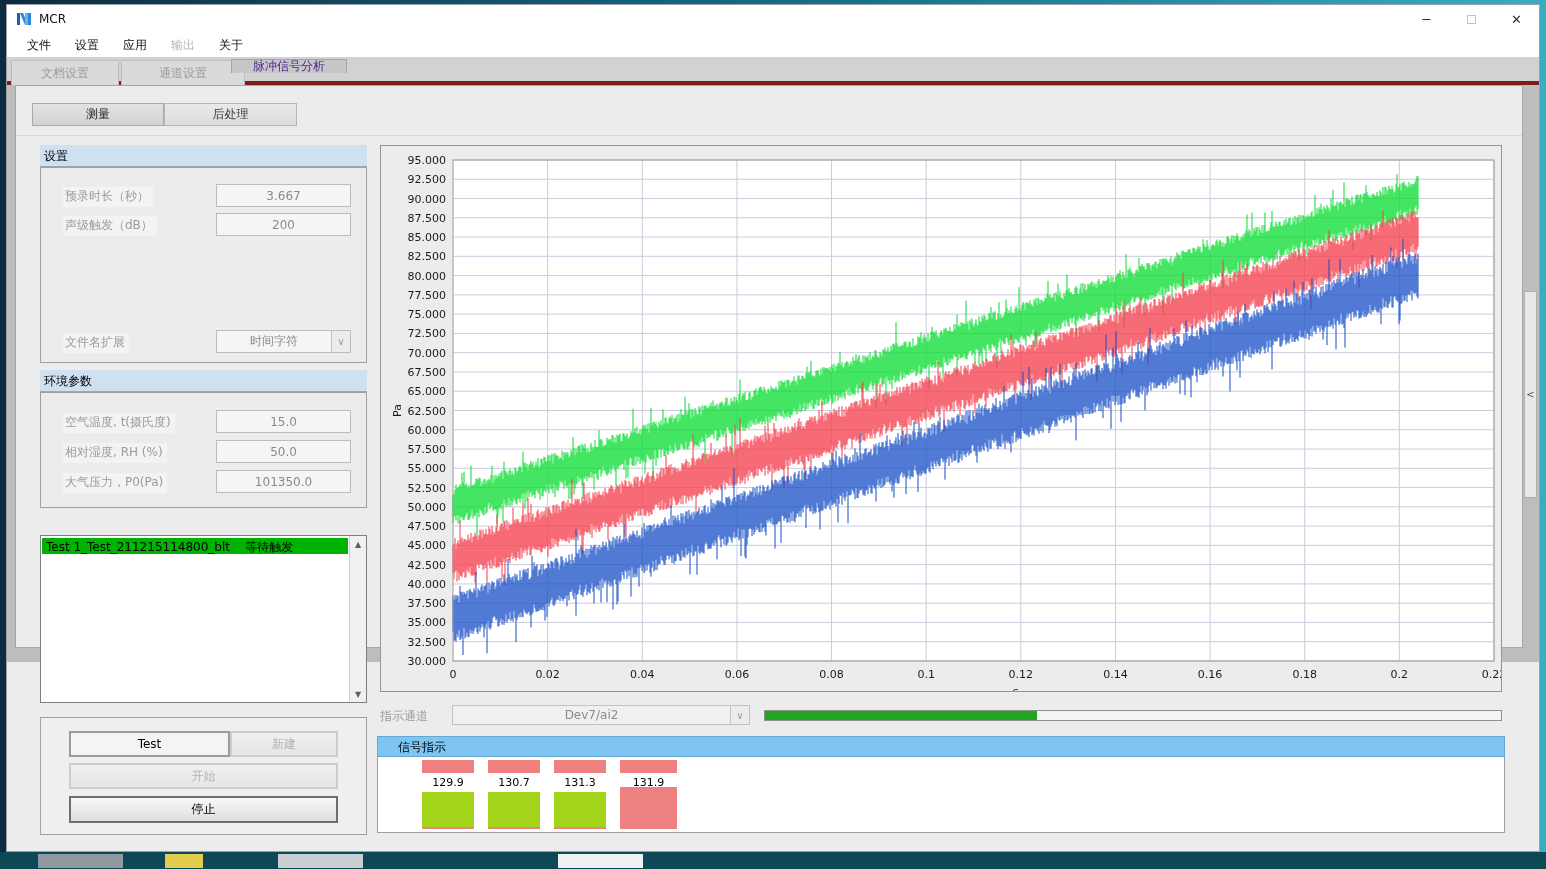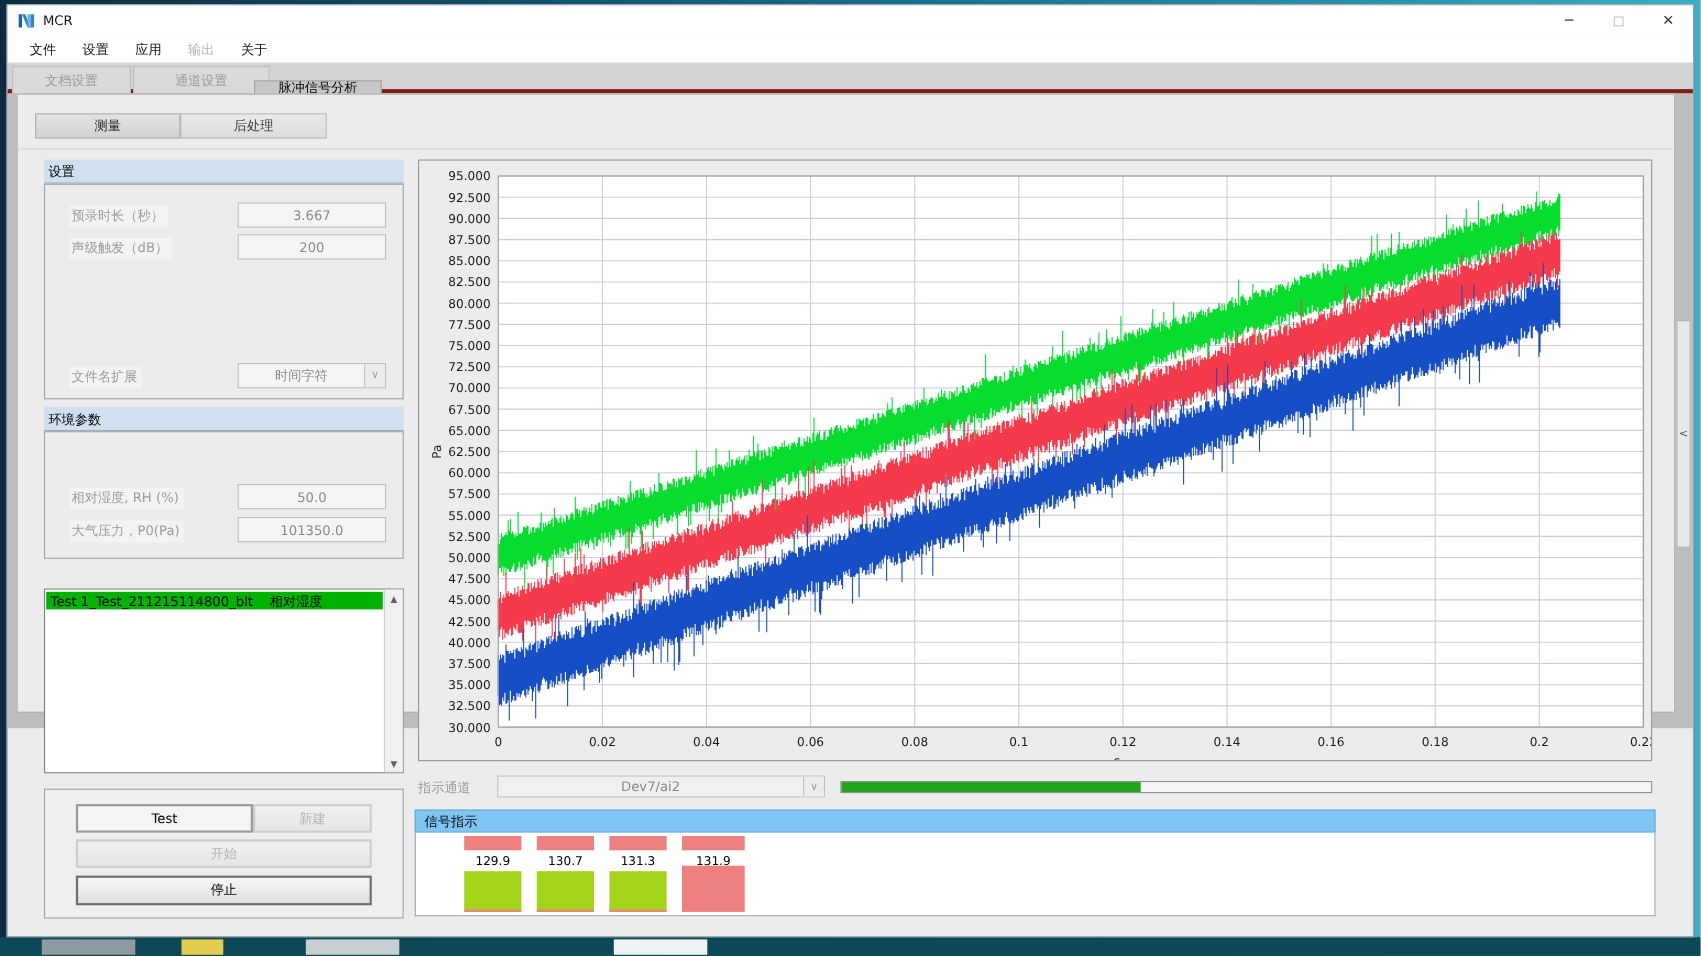--- a/index.html
+++ b/index.html
@@ -28,21 +28,21 @@
 
   .menubar { position:absolute; left:0; top:28px; width:100%; height:24px; background:#ffffff;
     display:flex; align-items:center; padding-left:8px; }
   .mi { padding:3px 12px; color:#111; cursor:default; }
   .mi.disabled { color:#b4b4b4; }
 
   .tabstrip { position:absolute; left:0; top:52px; width:100%; height:28px; background:#d2d2d2;
     border-bottom:4px solid #7f1d1d; }
   .tab { position:absolute; top:3px; height:25px; background:#dadada; border:1px solid #bdbdbd;
     border-bottom:none; color:#9b9b9b; display:flex; align-items:center; justify-content:center; }
-  .tab.active { top:16px; height:14px; background:#c7c7c7; border-color:#a5a5a5; color:#000000; }
+  .tab.active { top:2px; height:14px; background:#c7c7c7; border-color:#a5a5a5; color:#4c1d95; }
 
   
   .chrome-pad { position:absolute; left:0; top:80px; width:100%; height:577px;
     background:#bdbdbd; padding:0 16px 14px 8px; }
   .app { position:relative; width:100%; height:100%; background:#ececec; border:1px solid #a6a6a6; }
   .collapse-handle { position:absolute; right:2px; top:286px; width:13px; height:207px;
     background:#e8e8e8; border:1px solid #b0b0b0; display:flex; align-items:center;
     justify-content:center; color:#555; font-size:10px; }
 
   .subtab { position:absolute; height:23px; border:1px solid #a9a9a9; color:#222;
@@ -86,21 +86,21 @@
 
   .ind-label { position:absolute; left:364px; top:622px; color:#9b9b9b; }
   .ind-dd { position:absolute; left:436px; top:619px; width:298px; height:20px;
     background:#f0f0f0; border:1px solid #b9c4cc; color:#8a8a8a; display:flex; align-items:center; }
   .ind-dd .dd-text { flex:1; text-align:center; }
   .progress { position:absolute; left:748px; top:624px; width:738px; height:11px;
     background:#f4f4f4; border:1px solid #8f8f8f; }
   .progress-fill { height:100%; background:#1fa51f; }
 
   .sig-header { position:absolute; left:361px; top:650px; width:1128px; height:21px;
-    background:#7dc5f3; border:1px solid #6aa7cf; color:#000; padding:2px 8px; }
+    background:#7dc5f3; border:1px solid #6aa7cf; color:#000; padding:2px 20px; }
   .sig-panel { position:absolute; left:361px; top:671px; width:1128px; height:76px;
     background:#ffffff; border:1px solid #9aa0a8; border-top:none; }
   .sig-group { position:absolute; top:0; height:76px; }
   .sig-led { position:absolute; left:0; top:3px; width:100%; height:13px; background:#ef8080; }
   .sig-value { position:absolute; left:0; top:19px; width:100%; text-align:center;
     font-size:11px; color:#000; z-index:2; }
   .sig-block { position:absolute; left:0; top:35px; width:100%; height:37px; }
   .sig-block.green { background:#a4d419; border-bottom:2px solid #ef8080; }
   .sig-block.red { background:#ef8080; top:30px; height:42px; }
 
@@ -170,34 +170,38 @@
           <span class="flabel">文件名扩展</span>
           <span class="finput dropdown">
             <span class="dd-text">时间字符</span>
             <span class="dd-btn">∨</span>
           </span>
         </div>
       </div>
 
       <div class="sec-header" style="left:24px;top:284px">环境参数</div>
       <div class="group-box" style="left:24px;top:306px;height:116px">
+        <div class="frow" style="top:17px">
+          <span class="flabel wide">空气温度, t(摄氏度)</span>
+          <span class="finput">15.0</span>
+        </div>
         <div class="frow" style="top:47px">
           <span class="flabel wide">相对湿度, RH (%)</span>
           <span class="finput">50.0</span>
         </div>
         <div class="frow" style="top:77px">
           <span class="flabel wide">大气压力，P0(Pa)</span>
           <span class="finput">101350.0</span>
         </div>
       </div>
 
       <div class="listbox" style="left:24px;top:449px;width:327px;height:168px">
         <div class="list-item">
           <span>Test 1_Test_211215114800_blt</span>&nbsp;&nbsp;&nbsp;
-          <span>相对湿度</span>
+          <span>等待触发</span>
         </div>
         <div class="vscroll">
           <div class="arr up">▲</div>
           <div class="arr down">▼</div>
         </div>
       </div>
 
       <div class="group-box" style="left:24px;top:631px;height:118px;background:#efefef">
         <div class="btn primary" style="left:28px;top:13px;width:161px;height:26px">Test</div>
         <div class="btn disabled" style="left:189px;top:13px;width:108px;height:26px">新建</div>

